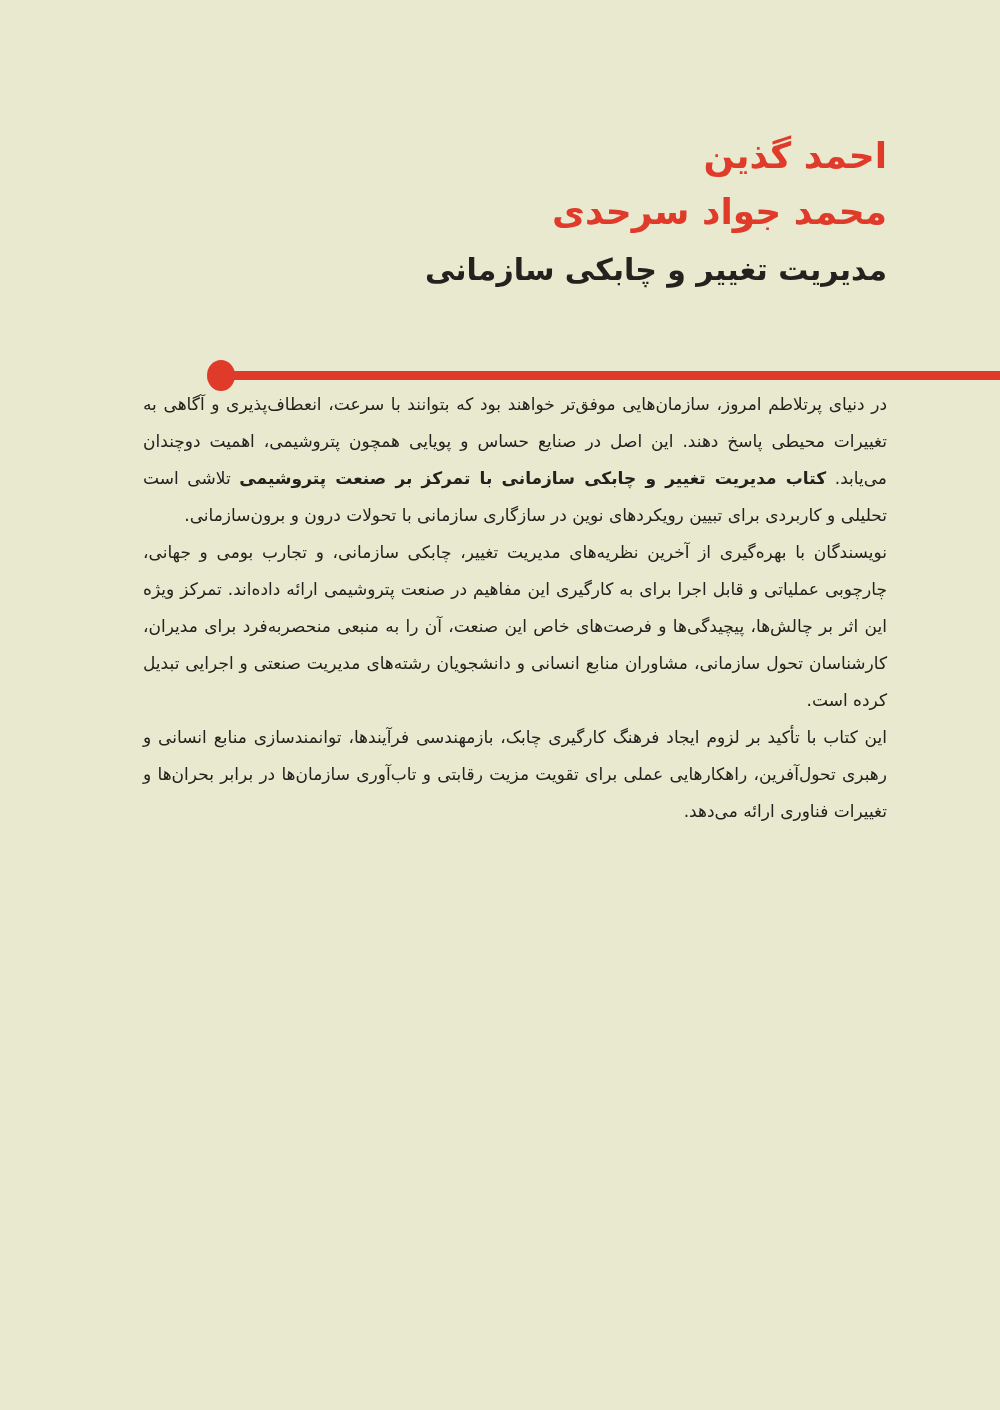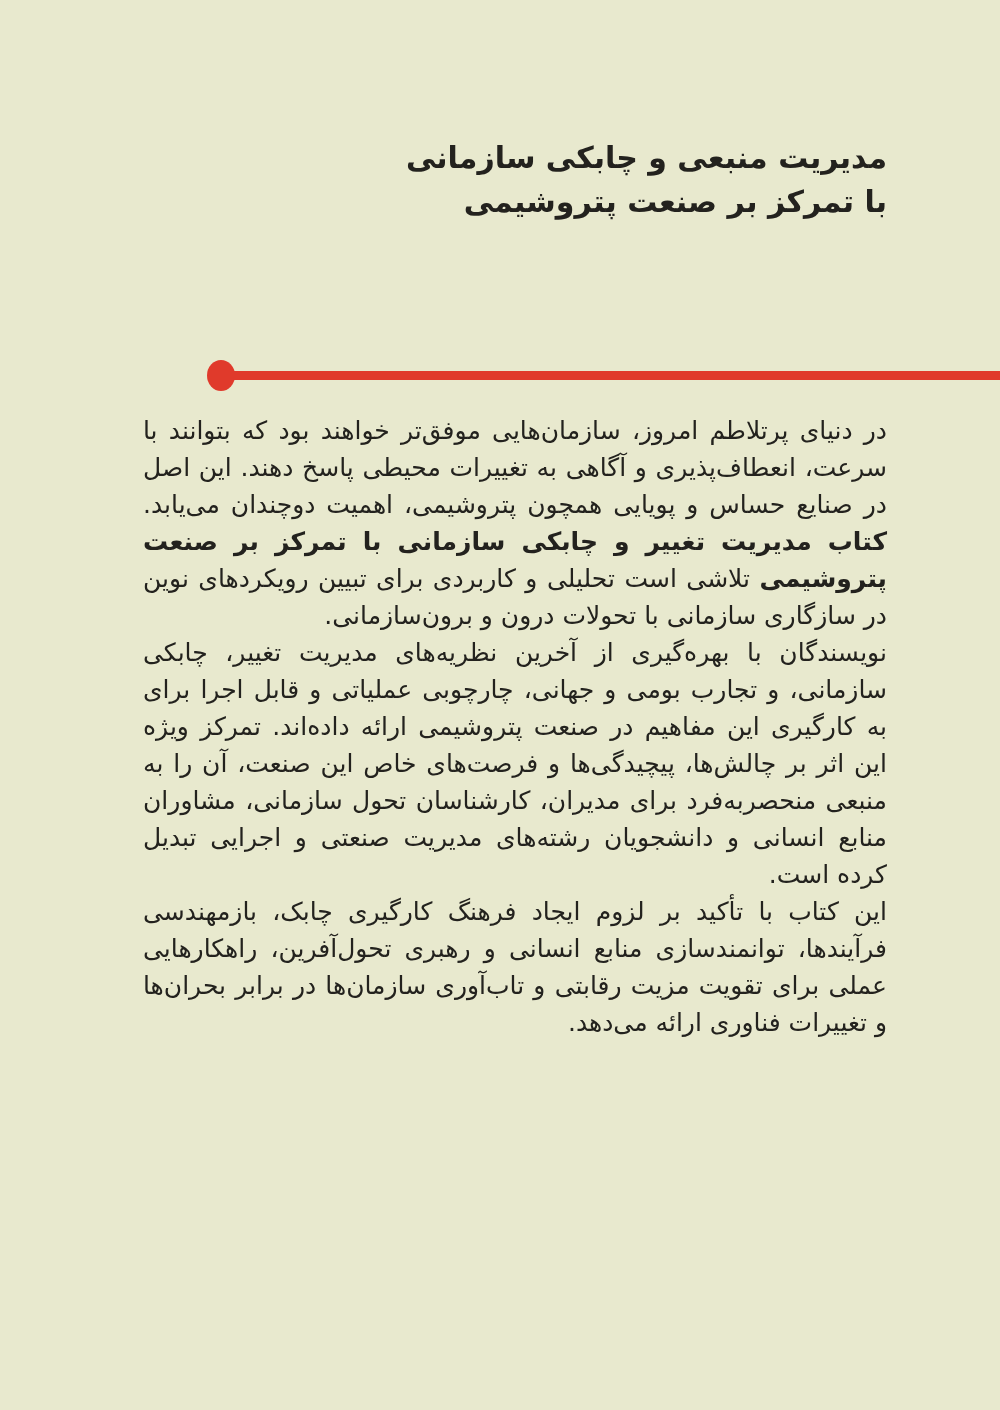--- a/index.html
+++ b/index.html
@@ -55,47 +55,50 @@
     position:absolute;
     left:221px;
     right:0;
     top:371px;
     height:9px;
     background:var(--accent);
   }
   
   .body-text{
     position:absolute;
-    top:412px;
+    top:386px;
     left:143px;
     width:744px;
     color:var(--ink);
-    font-size:25px;
+    font-size:17px;
     line-height:37px;
     text-align:justify;
     text-align-last:right;
     direction:rtl;
   }
   .body-text p{
     margin:0;
     padding:0;
   }
   .inline-bold{
     font-weight:bold;
   }
 </style>
 </head>
 <body>
 
 <div class="page">
 
   <div class="header">
+    <div class="authors">
+      <div>احمد گذین</div>
+      <div>محمد جواد سرحدی</div>
+    </div>
     <div class="book-title">
-      <div>مدیریت منبعی و چابکی سازمانی</div>
-      <div>با تمرکز بر صنعت پتروشیمی</div>
+      <div>مدیریت تغییر و چابکی سازمانی</div>
     </div>
   </div>
 
   <div class="divider-dot"></div>
   <div class="divider-line"></div>
 
   <div class="body-text">
     <p><span>در دنیای پرتلاطم امروز، سازمان‌هایی موفق‌تر خواهند بود که بتوانند با سرعت، انعطاف‌پذیری و آگاهی به تغییرات محیطی پاسخ دهند. این اصل در صنایع حساس و پویایی همچون پتروشیمی، اهمیت دوچندان می‌یابد. </span><span class="inline-bold">کتاب مدیریت تغییر و چابکی سازمانی با تمرکز بر صنعت پتروشیمی</span><span> تلاشی است تحلیلی و کاربردی برای تبیین رویکردهای نوین در سازگاری سازمانی با تحولات درون و برون‌سازمانی.</span></p>
     <p>نویسندگان با بهره‌گیری از آخرین نظریه‌های مدیریت تغییر، چابکی سازمانی، و تجارب بومی و جهانی، چارچوبی عملیاتی و قابل اجرا برای به کارگیری این مفاهیم در صنعت پتروشیمی ارائه داده‌اند. تمرکز ویژه این اثر بر چالش‌ها، پیچیدگی‌ها و فرصت‌های خاص این صنعت، آن را به منبعی منحصربه‌فرد برای مدیران، کارشناسان تحول سازمانی، مشاوران منابع انسانی و دانشجویان رشته‌های مدیریت صنعتی و اجرایی تبدیل کرده است.</p>
     <p>این کتاب با تأکید بر لزوم ایجاد فرهنگ کارگیری چابک، بازمهندسی فرآیندها، توانمندسازی منابع انسانی و رهبری تحول‌آفرین، راهکارهایی عملی برای تقویت مزیت رقابتی و تاب‌آوری سازمان‌ها در برابر بحران‌ها و تغییرات فناوری ارائه می‌دهد.</p>

